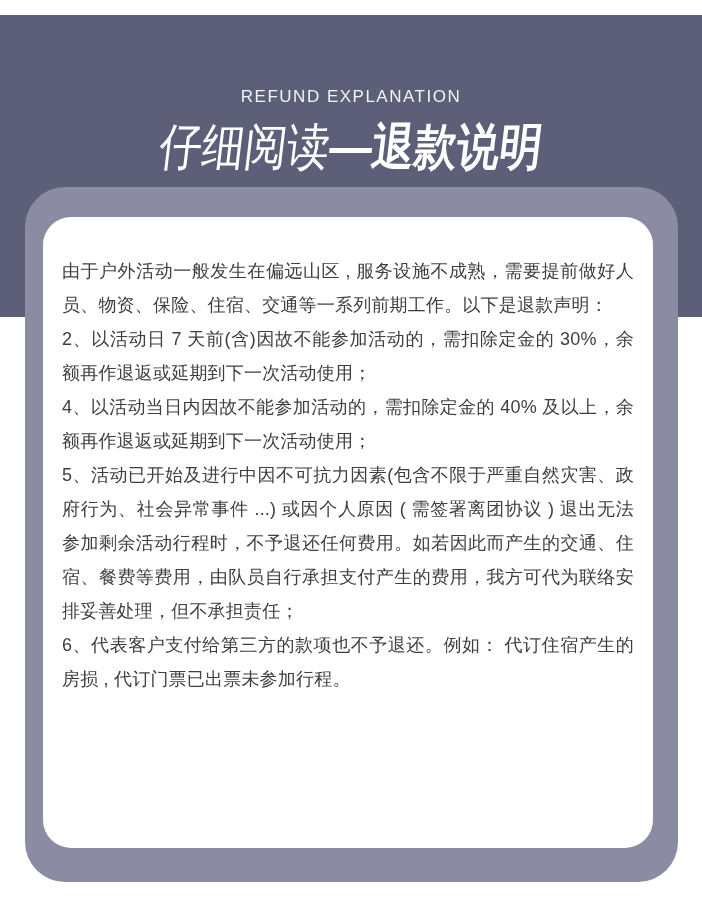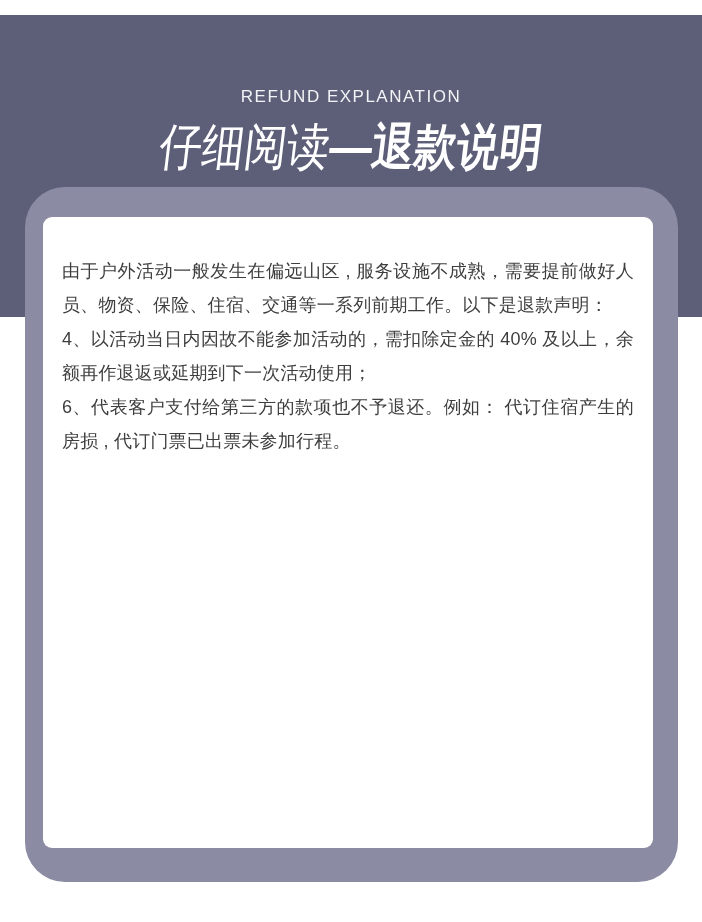--- a/index.html
+++ b/index.html
@@ -53,21 +53,21 @@
     width:653px; height:695px;
     background:#8b8ca3;
     border-radius:40px;
   }
   
   .card{
     position:absolute;
     top:30px; left:18px;
     width:610px; height:631px;
     background:#ffffff;
-    border-radius:9px;
+    border-radius:28px;
     box-sizing:border-box;
     padding:37px 19px 0 19px;
   }
   .card p{
     margin:0;
     font-size:18px;
     line-height:34px;
     color:#3e3e3e;
     text-align:justify;
     letter-spacing:0.2px;
@@ -83,18 +83,20 @@
       <div class="subtitle">REFUND EXPLANATION</div>
       <div class="main-title">
         <span class="title-light">仔细阅读</span><span class="title-bold">—退款说明</span>
       </div>
     </div>
   </div>
 
   <div class="panel">
     <div class="card">
       <p>由于户外活动一般发生在偏远山区 , 服务设施不成熟，需要提前做好人员、物资、保险、住宿、交通等一系列前期工作。以下是退款声明：</p>
+      <p>2、以活动日 7 天前(含)因故不能参加活动的，需扣除定金的 30%，余额再作退返或延期到下一次活动使用；</p>
       <p>4、以活动当日内因故不能参加活动的，需扣除定金的 40% 及以上，余额再作退返或延期到下一次活动使用；</p>
+      <p>5、活动已开始及进行中因不可抗力因素(包含不限于严重自然灾害、政府行为、社会异常事件 ...) 或因个人原因 ( 需签署离团协议 ) 退出无法参加剩余活动行程时，不予退还任何费用。如若因此而产生的交通、住宿、餐费等费用，由队员自行承担支付产生的费用，我方可代为联络安排妥善处理，但不承担责任；</p>
       <p>6、代表客户支付给第三方的款项也不予退还。例如： 代订住宿产生的房损 , 代订门票已出票未参加行程。</p>
     </div>
   </div>
 
 </div>
 
 </body></html>

